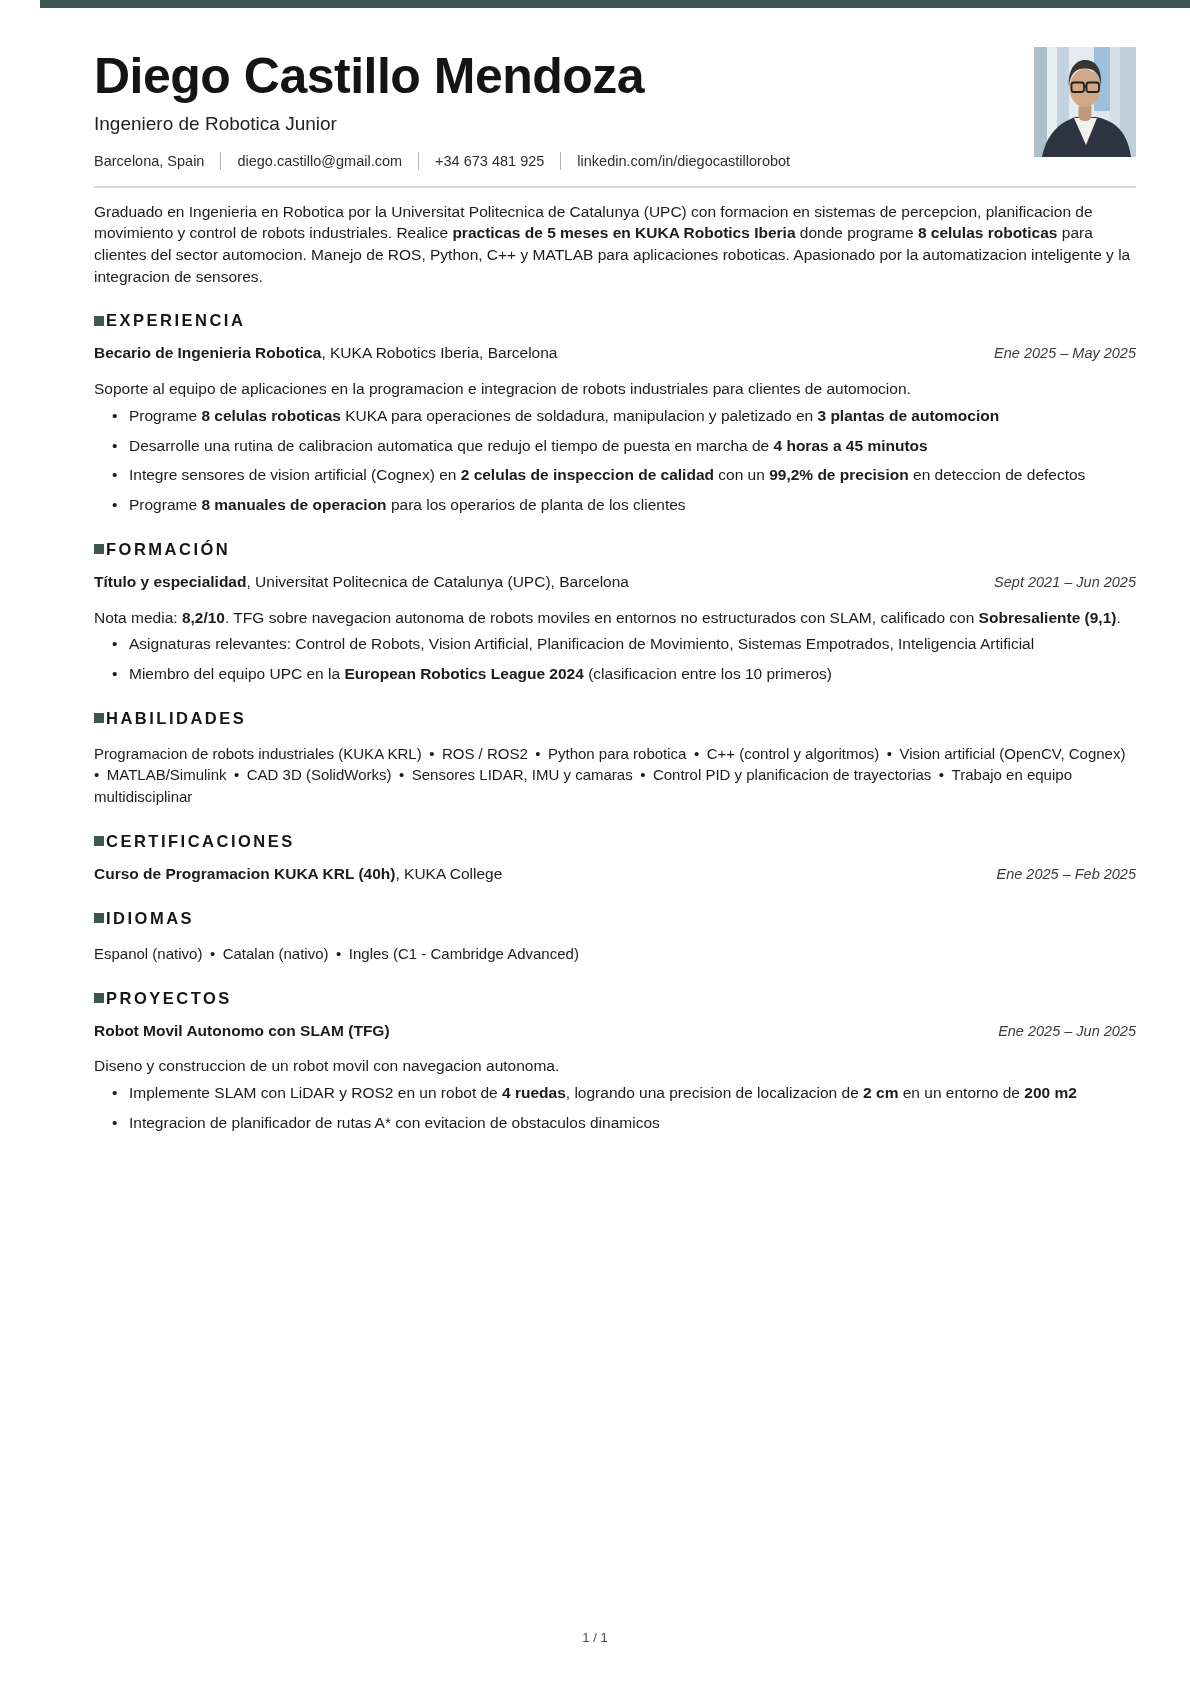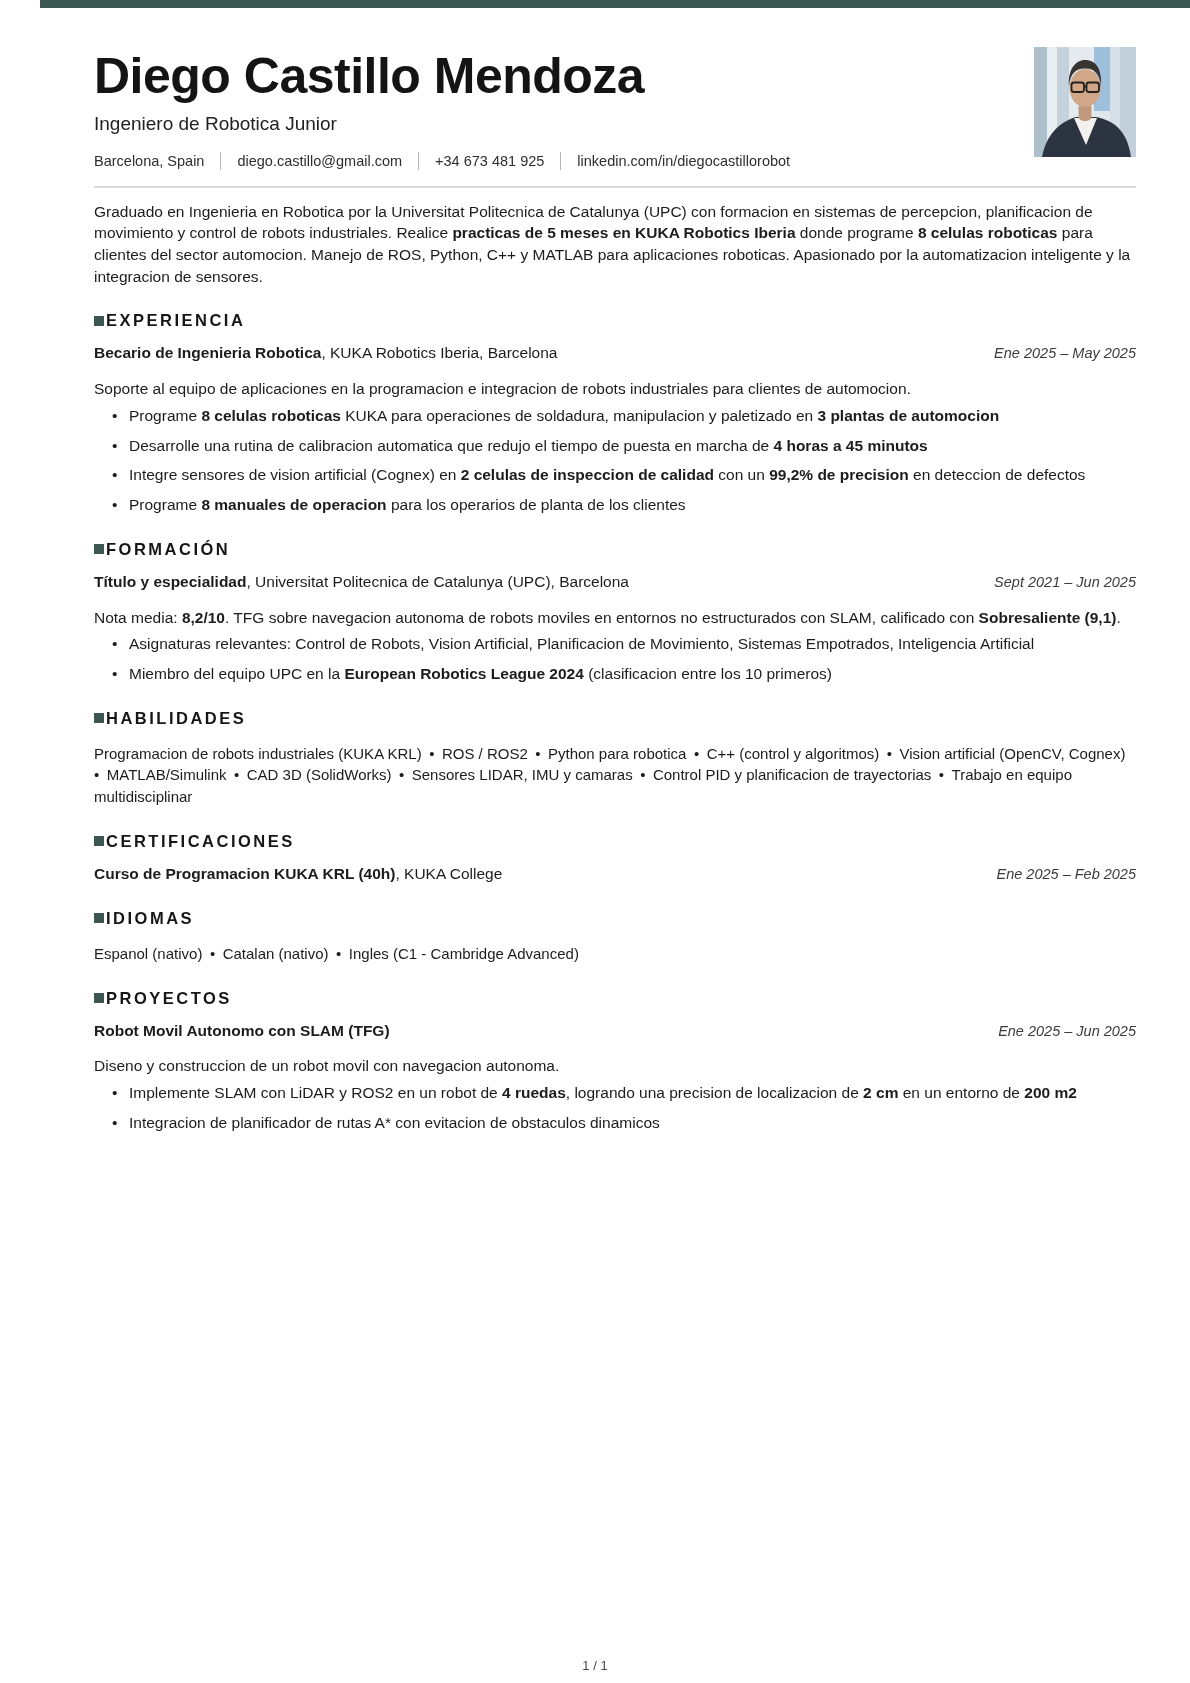--- a/index.html
+++ b/index.html
@@ -145,21 +145,21 @@
   }
   .inline-list{
     font-size:15px;
     line-height:1.45;
     color:var(--text);
   }
   .footer{
     position:absolute;
     left:0;
     right:0;
-    bottom:10px;
+    bottom:38px;
     text-align:center;
     font-size:13px;
     color:#4a4a4a;
   }
 </style>
 </head>
 <body>
 
 <div class="page">
   <div class="top-bar"></div>

